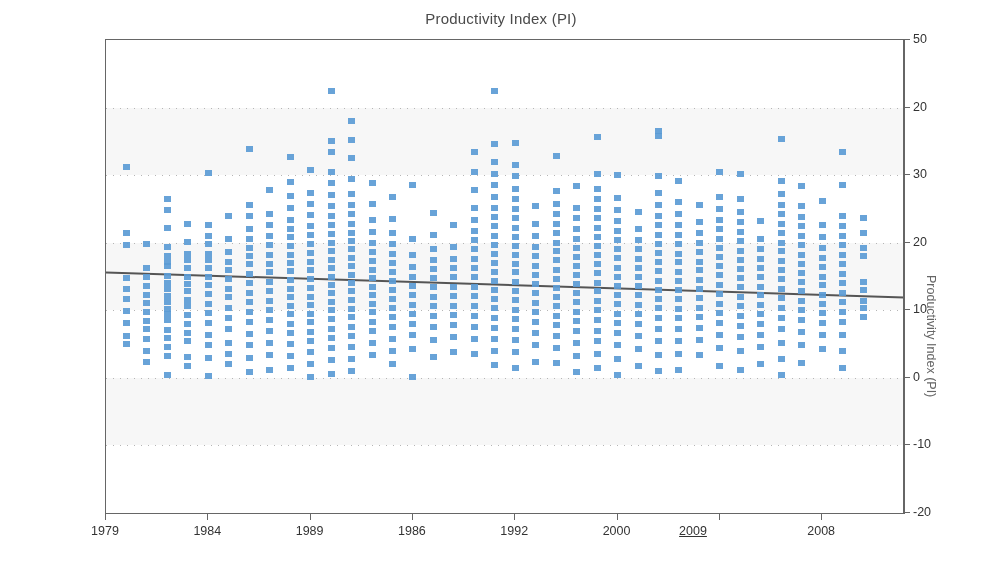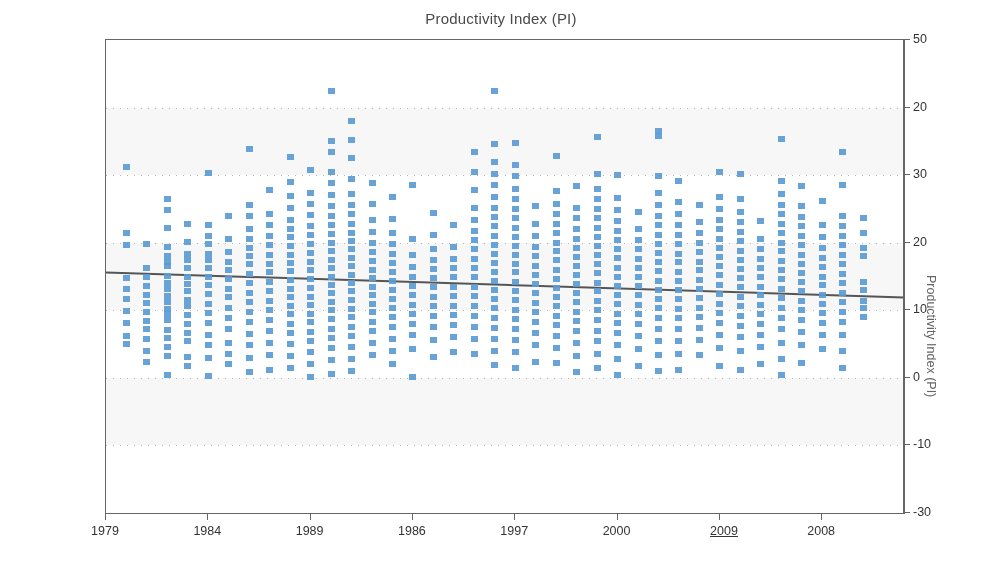--- a/index.html
+++ b/index.html
@@ -809,30 +809,30 @@
     <div class="y-label" style="top: 174.143px;">30</div>
     <div class="y-tick" style="top: 242px;"></div>
     <div class="y-label" style="top: 241.714px;">20</div>
     <div class="y-tick" style="top: 309px;"></div>
     <div class="y-label" style="top: 309.286px;">10</div>
     <div class="y-tick" style="top: 377px;"></div>
     <div class="y-label" style="top: 376.857px;">0</div>
     <div class="y-tick" style="top: 444px;"></div>
     <div class="y-label" style="top: 444.429px;">-10</div>
     <div class="y-tick" style="top: 512px;"></div>
-    <div class="y-label" style="top: 512px;">-30</div>
+    <div class="y-label" style="top: 512px;">-20</div>
     <div class="x-tick" style="left: 105px;"></div>
     <div class="x-label" style="left: 105px;">1979</div>
     <div class="x-tick" style="left: 207px;"></div>
     <div class="x-label" style="left: 207.308px;">1984</div>
     <div class="x-tick" style="left: 310px;"></div>
     <div class="x-label" style="left: 309.615px;">1989</div>
     <div class="x-tick" style="left: 412px;"></div>
     <div class="x-label" style="left: 411.923px;">1986</div>
     <div class="x-tick" style="left: 514px;"></div>
-    <div class="x-label" style="left: 514.231px;">1997</div>
+    <div class="x-label" style="left: 514.231px;">1992</div>
     <div class="x-tick" style="left: 617px;"></div>
     <div class="x-label" style="left: 616.538px;">2000</div>
     <div class="x-tick" style="left: 719px;"></div>
-    <div class="x-label" style="left: 724px; text-decoration: underline;">2009</div>
+    <div class="x-label" style="left: 693px; text-decoration: underline;">2009</div>
     <div class="x-tick" style="left: 821px;"></div>
     <div class="x-label" style="left: 821.154px;">2008</div>
   </div>
 
 </body></html>

